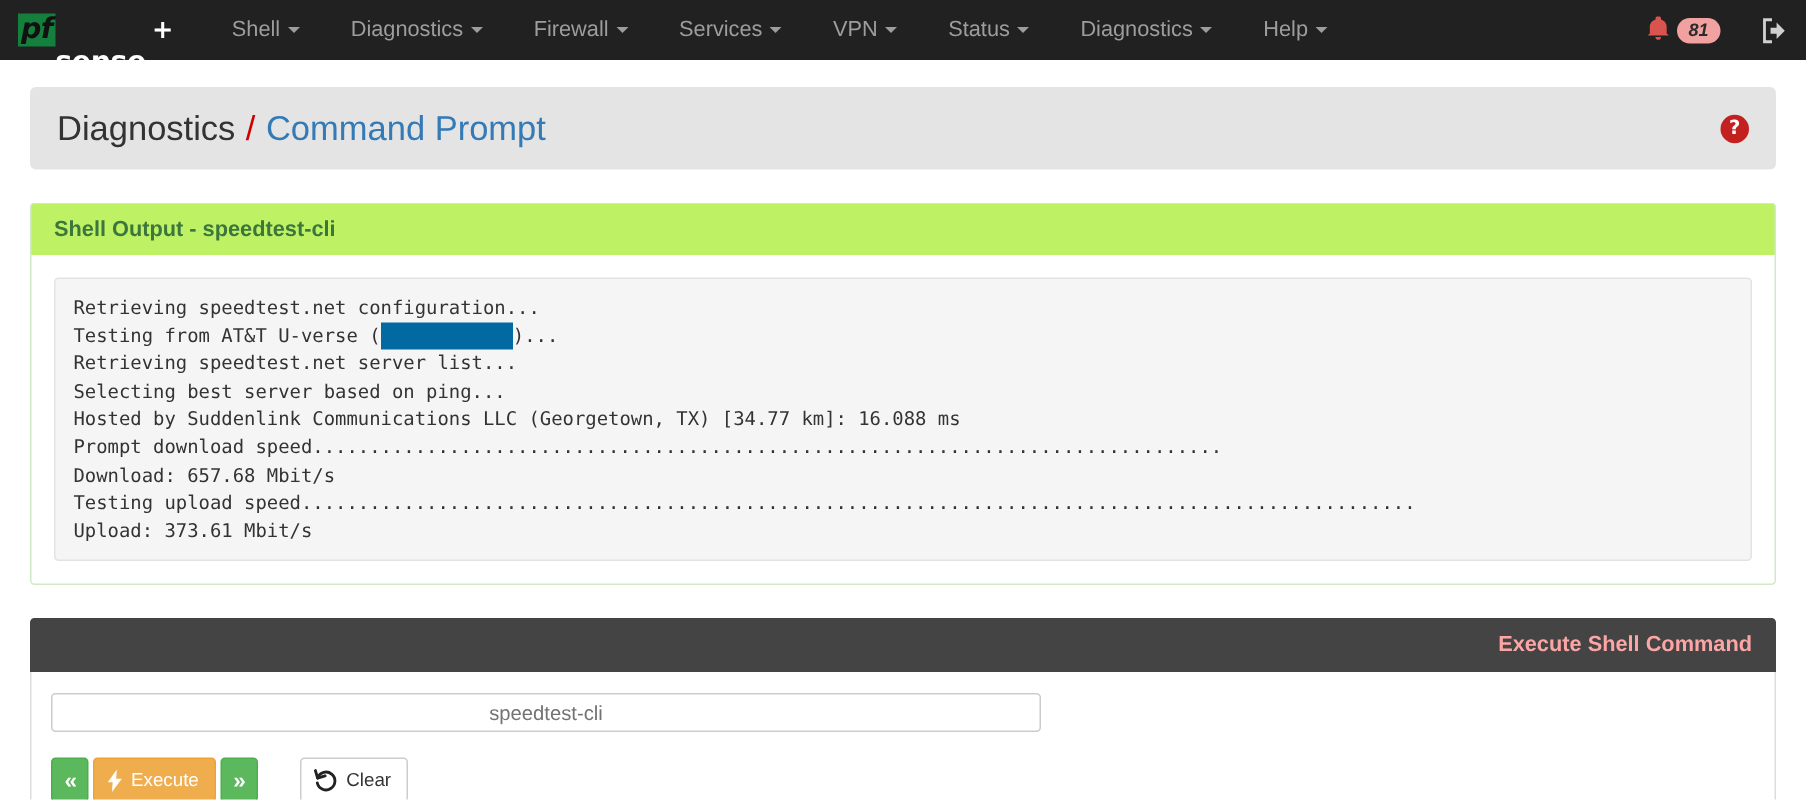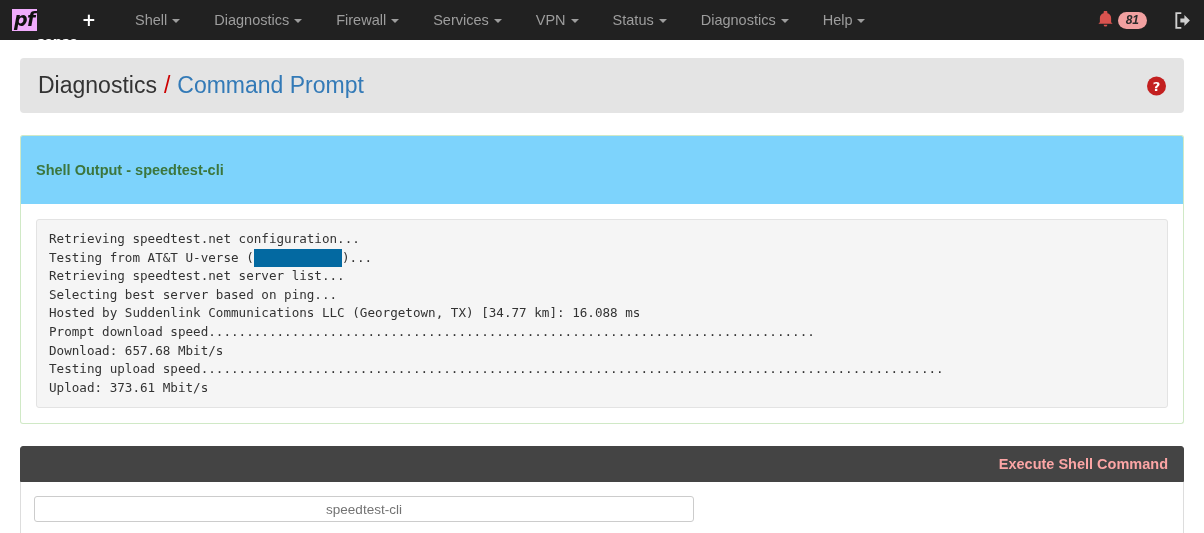--- a/index.html
+++ b/index.html
@@ -22,34 +22,34 @@
   }
   .brand {
     display: flex;
     align-items: center;
     height: 40px;
     margin-right: 22px;
     text-decoration: none;
     user-select: none;
   }
   .brand-pf {
-    background: #f0abfc;
+    background: #15803d;
     color: #111111;
     font-style: italic;
     font-weight: bold;
     font-size: 19px;
     line-height: 19px;
     padding: 1px 2px 2px 2px;
     letter-spacing: -0.5px;
     font-family: "DejaVu Sans", sans-serif;
   }
   .brand-sense {
     color: #ffffff;
     font-weight: bold;
-    font-size: 13px;
+    font-size: 19px;
     line-height: 19px;
     letter-spacing: -0.3px;
     font-family: "DejaVu Sans", sans-serif;
     margin-top: 43px;
   }
   .brand-plus {
     color: #ffffff;
     font-weight: bold;
     font-size: 17px;
     line-height: 17px;
@@ -142,25 +142,25 @@
     display: flex;
     align-items: center;
     justify-content: center;
     cursor: pointer;
     font-family: "DejaVu Sans", sans-serif;
   }
 
   
   .panel { margin-top: 22px; }
   .panel-head-success {
-    background: #7dd3fc;
+    background: #bef264;
     border: 1px solid #d0e9c6;
     border-bottom: 0;
     border-radius: 3px 3px 0 0;
-    padding: 26px 15px;
+    padding: 9px 15px;
     color: #3c763d;
     font-size: 14.5px;
     font-weight: bold;
   }
   .panel-body-success {
     background: #ffffff;
     border: 1px solid #d0e9c6;
     border-top: 0;
     border-radius: 0 0 3px 3px;
     padding: 15px;

